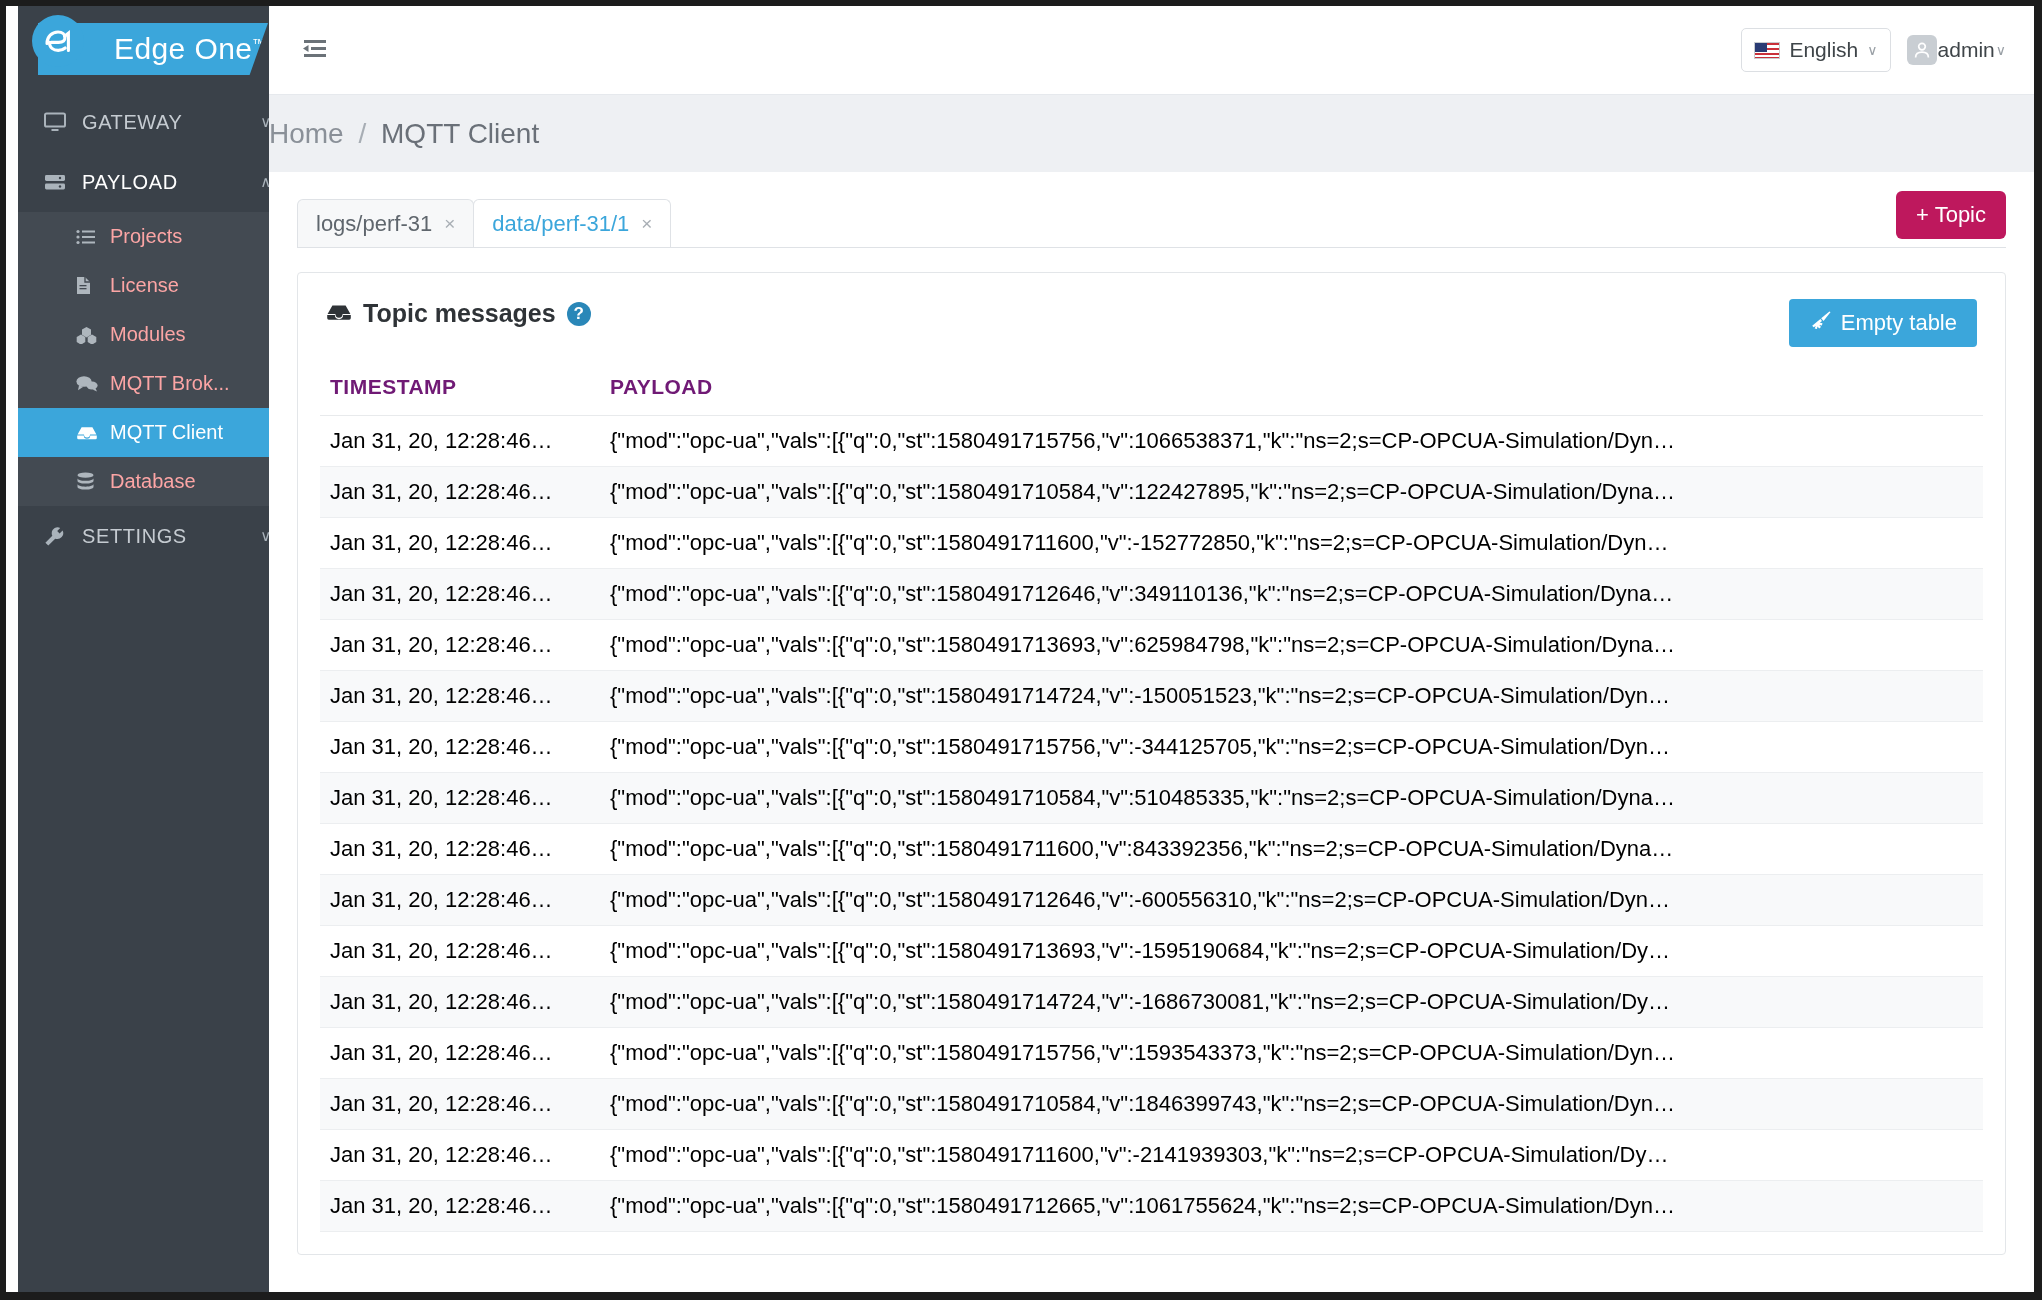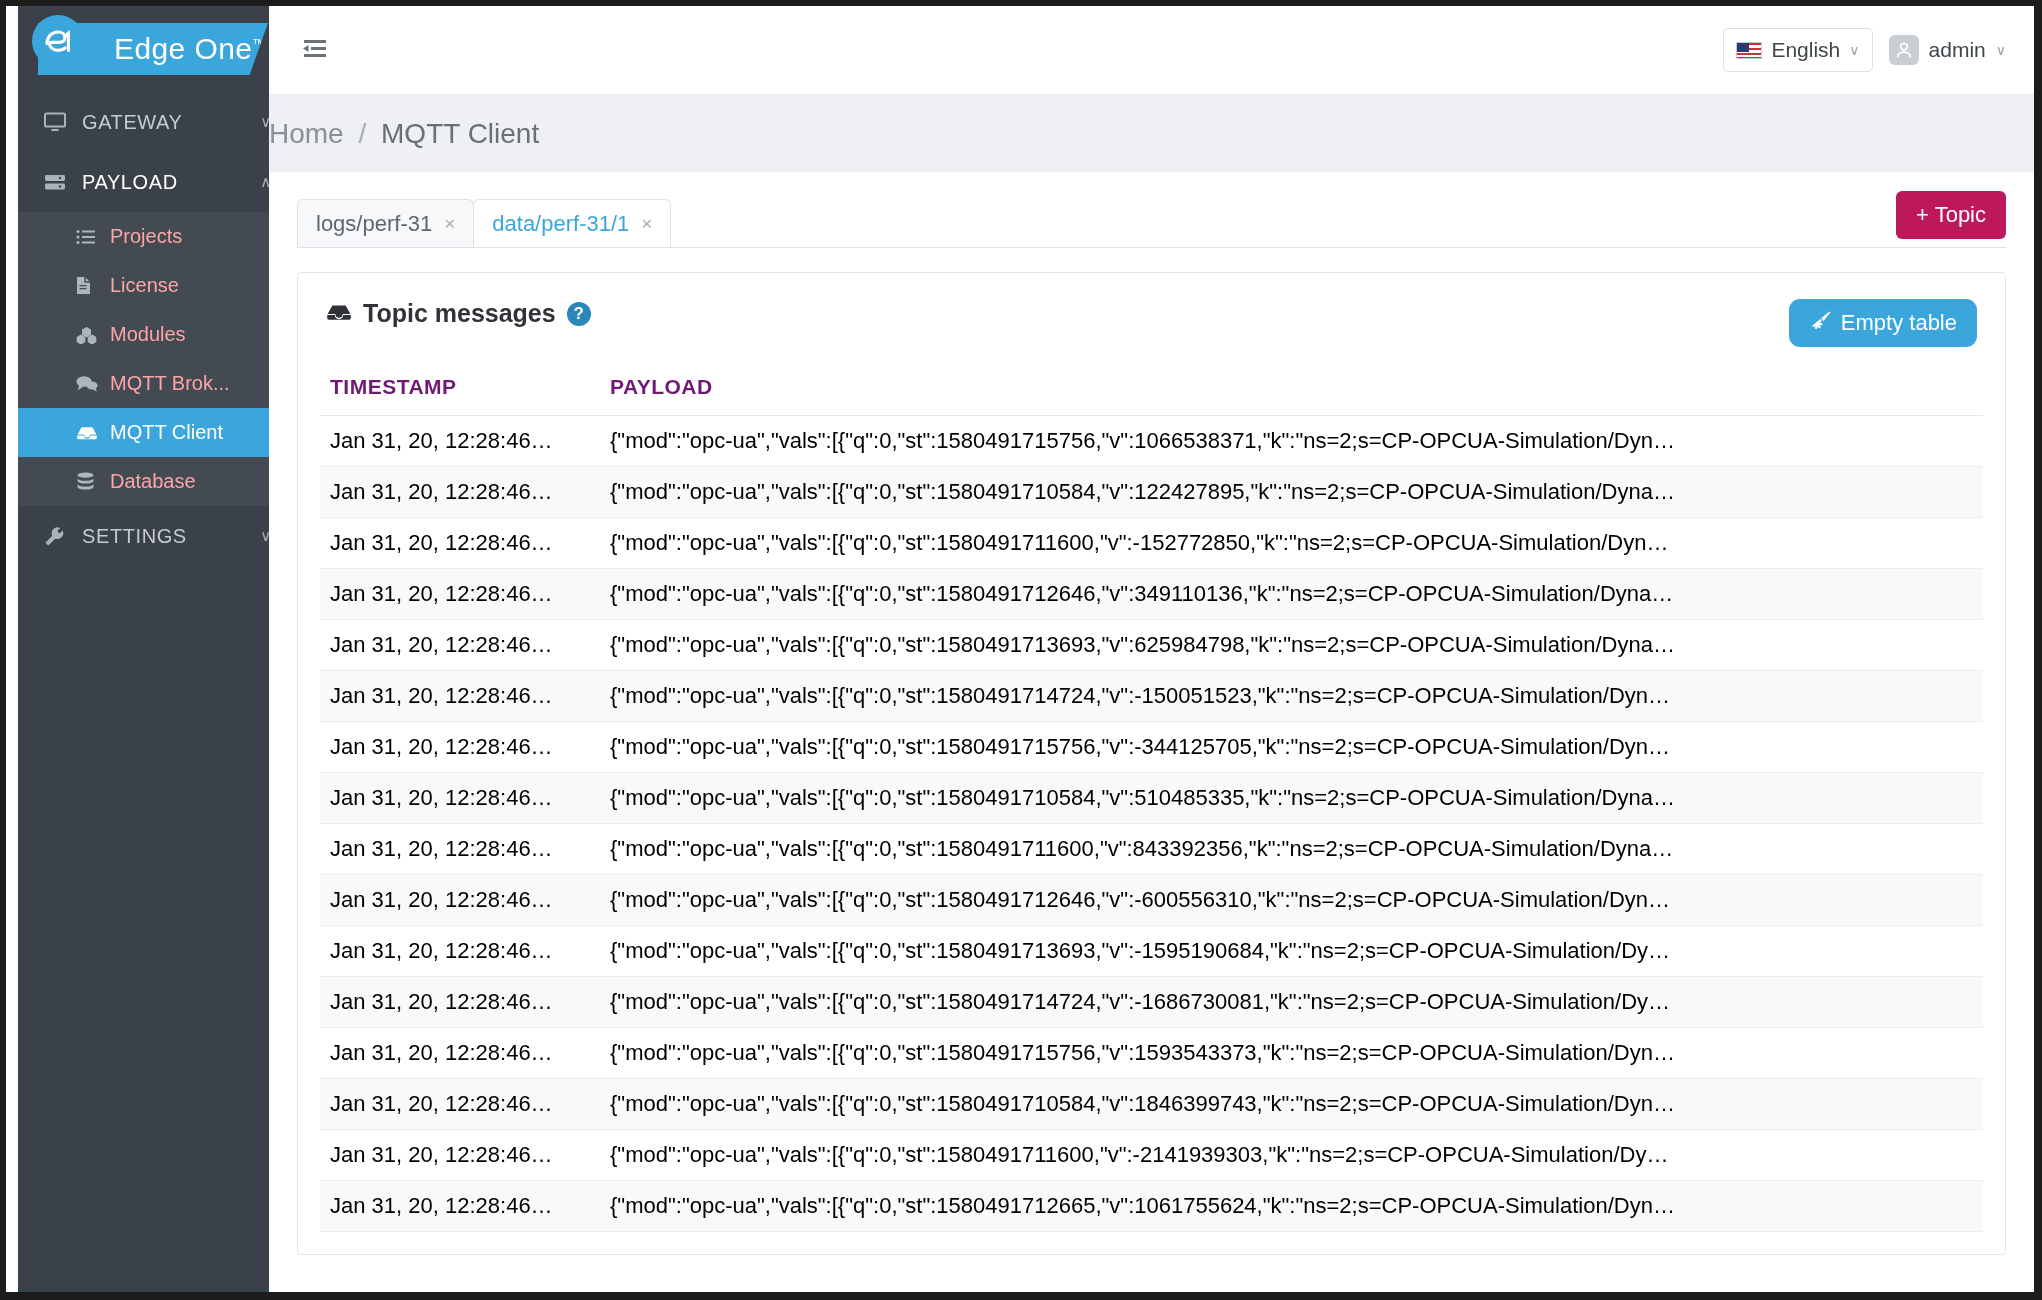--- a/index.html
+++ b/index.html
@@ -74,21 +74,21 @@
   .lang-btn {
     display:flex; align-items:center; gap:9px;
     border:1px solid #dcdfe3; border-radius:5px;
     padding:9px 12px; font-size:21px; color:#3f4549; cursor:pointer; background:#fff;
   }
   .flag { width:26px; height:17px; position:relative; overflow:hidden; border:1px solid #c8ccd0; flex:0 0 26px;}
   .flag .stripes { position:absolute; inset:0;
     background: repeating-linear-gradient(to bottom, #c9303a 0, #c9303a 2.4px, #ffffff 2.4px, #ffffff 4.8px); }
   .flag .canton { position:absolute; left:0; top:0; width:12px; height:9px; background:#2a3b74; }
   .caret { font-size:14px; color:#9aa0a6; }
-  .user-btn { display:flex; align-items:center; gap:10px; font-size:21px; color:#3f4549; cursor:pointer; padding:6px 8px;}
+  .user-btn { display:flex; align-items:center; gap:1px; font-size:21px; color:#3f4549; cursor:pointer; padding:6px 8px;}
   .avatar {
     width:30px; height:30px; border-radius:6px; background:#c9ced3;
     display:flex; align-items:center; justify-content:center; color:#ffffff; font-size:17px;
   }
 
   
   .crumbbar {
     position:absolute; left:269px; top:95px; width:1765px; height:77px;
     background:#eef0f3; display:flex; align-items:center;
   }
@@ -126,21 +126,21 @@
     background:#fff; position:relative;
   }
   .card-head { padding:26px 28px 10px 28px; display:flex; align-items:flex-start; }
   .card-title { font-size:25px; font-weight:700; color:#2f3337; display:flex; align-items:center; gap:11px; }
   .help-badge {
     width:24px; height:24px; border-radius:50%; background:#2a87b8; color:#fff;
     font-size:17px; font-weight:700; display:inline-flex; align-items:center; justify-content:center;
     cursor:pointer;
   }
   .empty-btn {
-    margin-left:auto; background:#3ba6db; color:#fff; border:none; border-radius:11px;
+    margin-left:auto; background:#3ba6db; color:#fff; border:none; border-radius:4px;
     padding:11px 20px; font-size:22px; cursor:pointer; display:flex; align-items:center; gap:10px;
   }
 
   table.msgs { width:100%; border-collapse:collapse; table-layout:fixed; }
   table.msgs th {
     text-align:left; font-size:21px; color:#701a75; font-weight:700;
     letter-spacing:0.5px; padding:18px 10px 16px 10px; border-bottom:1px solid #e8eaec;
   }
   table.msgs td {
     font-size:22px; color:#000000; padding:12px 10px;

